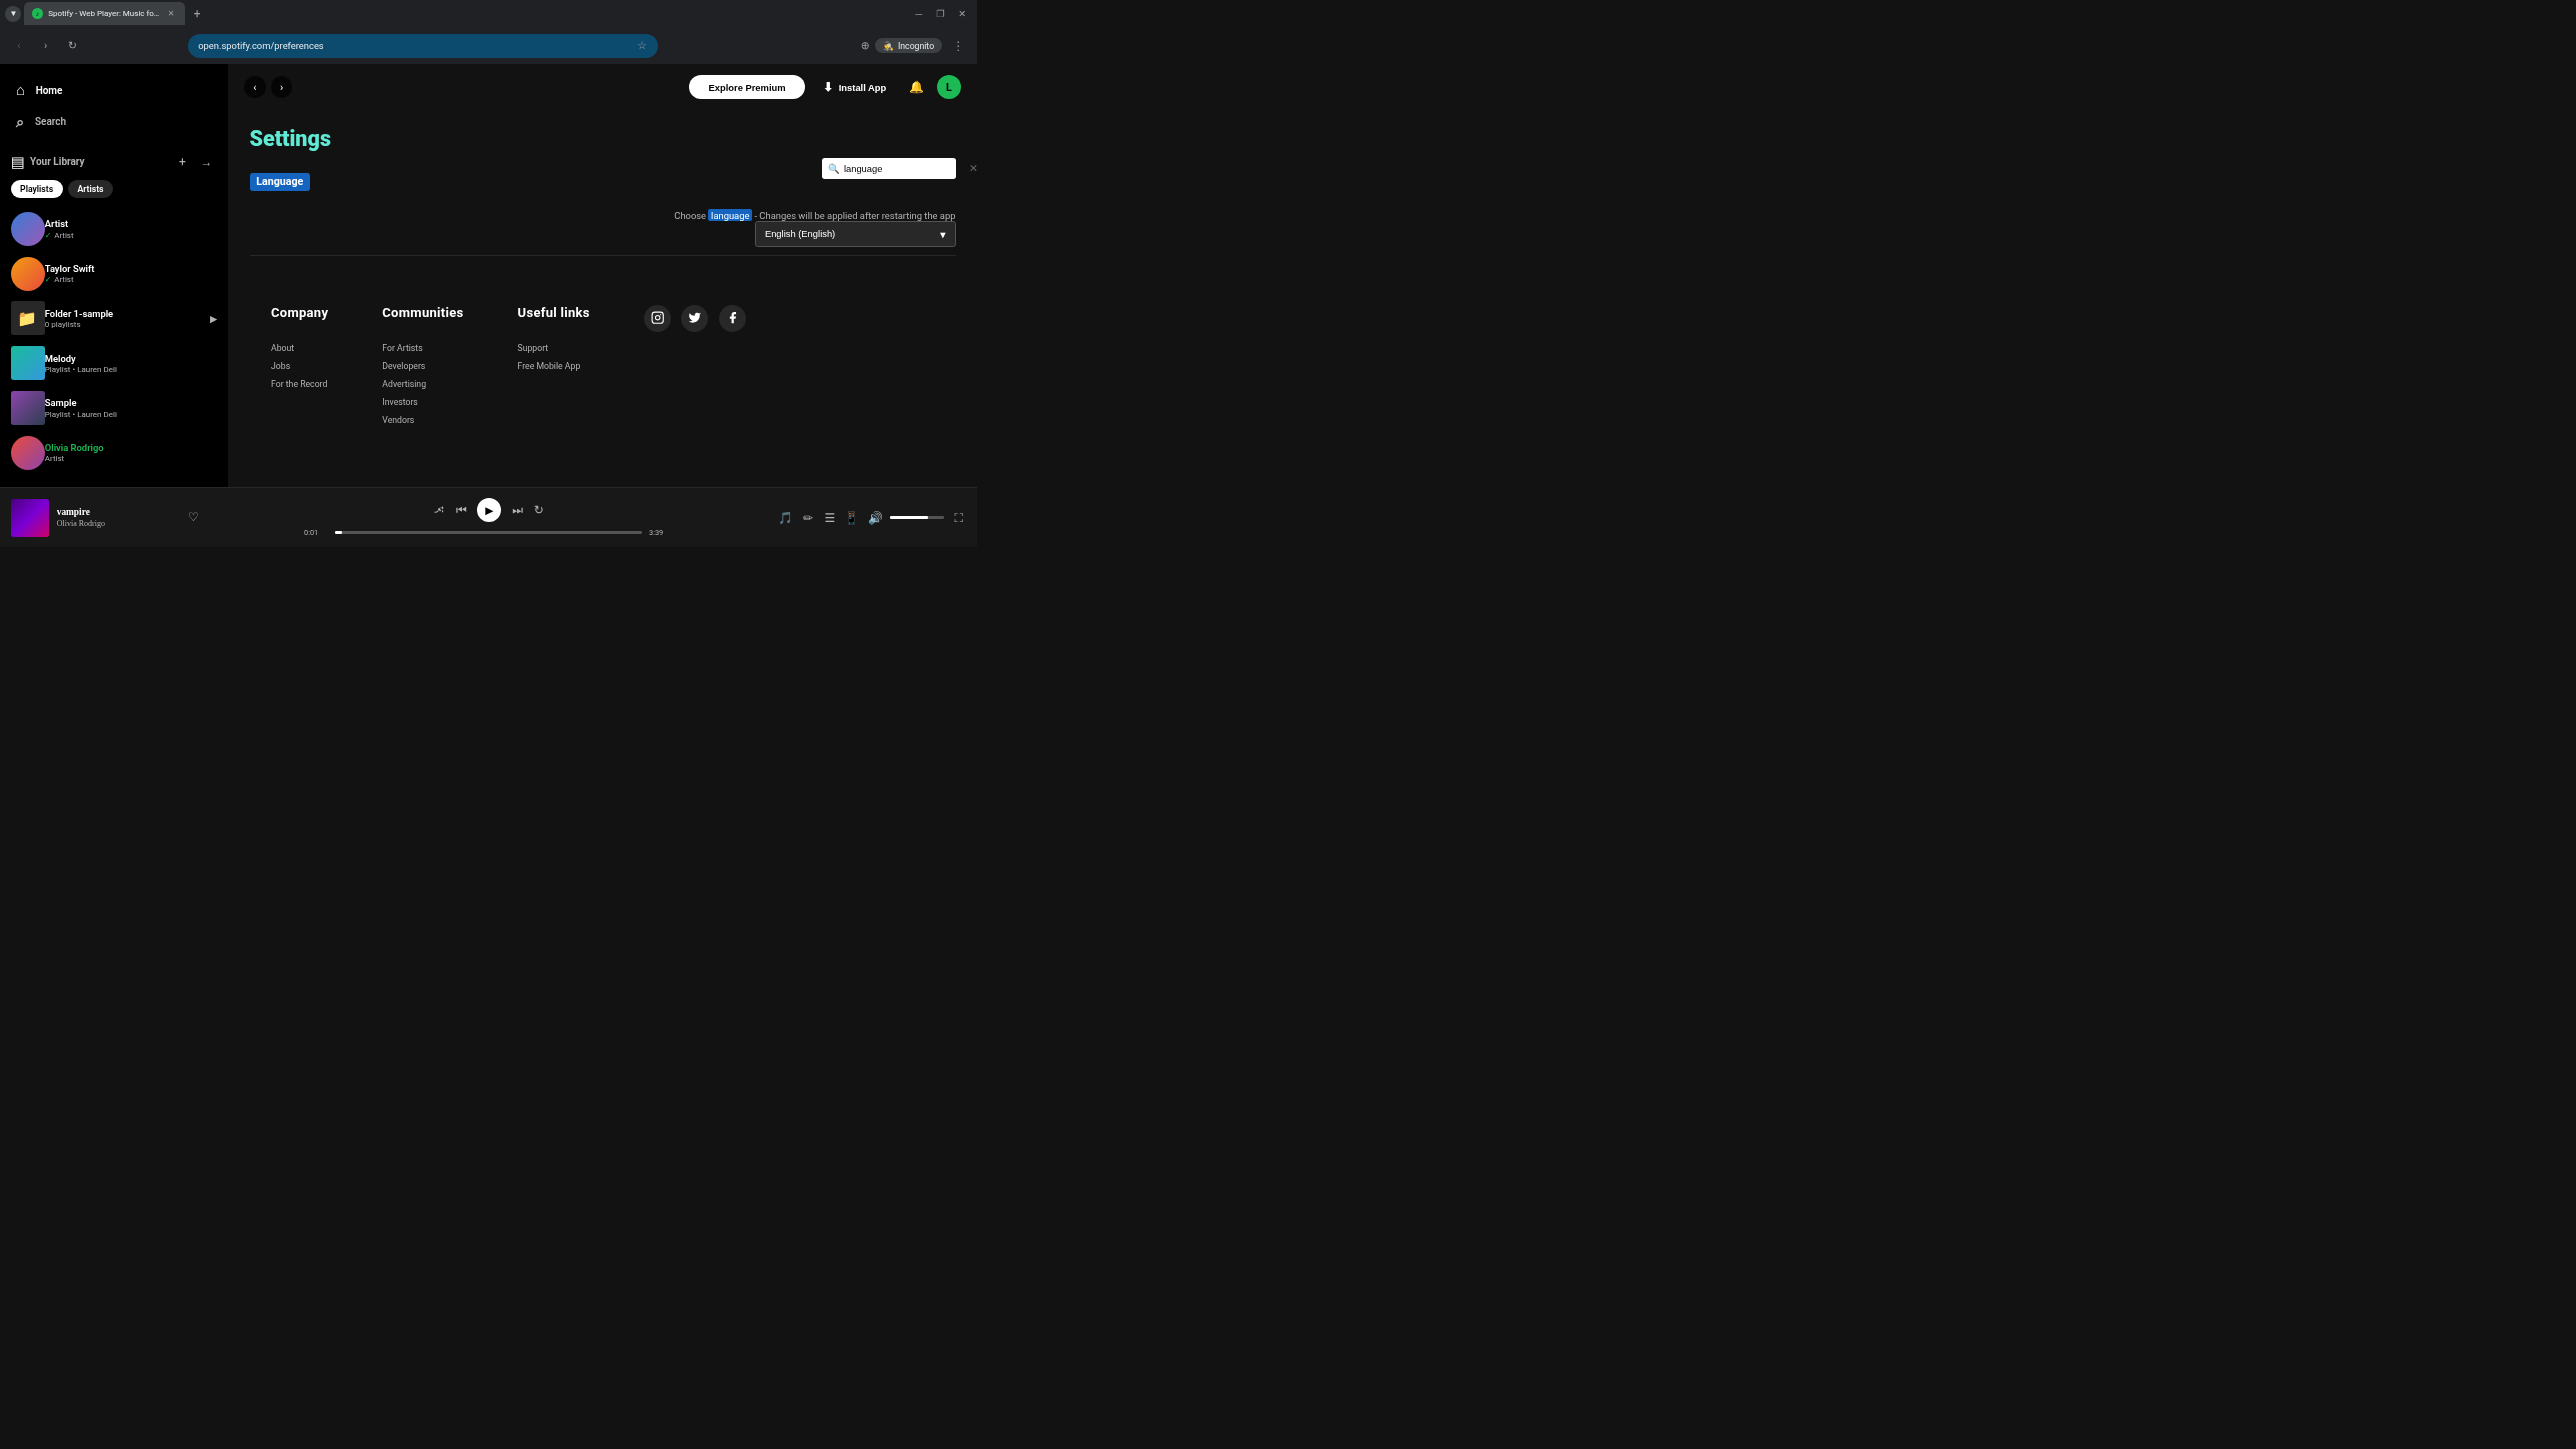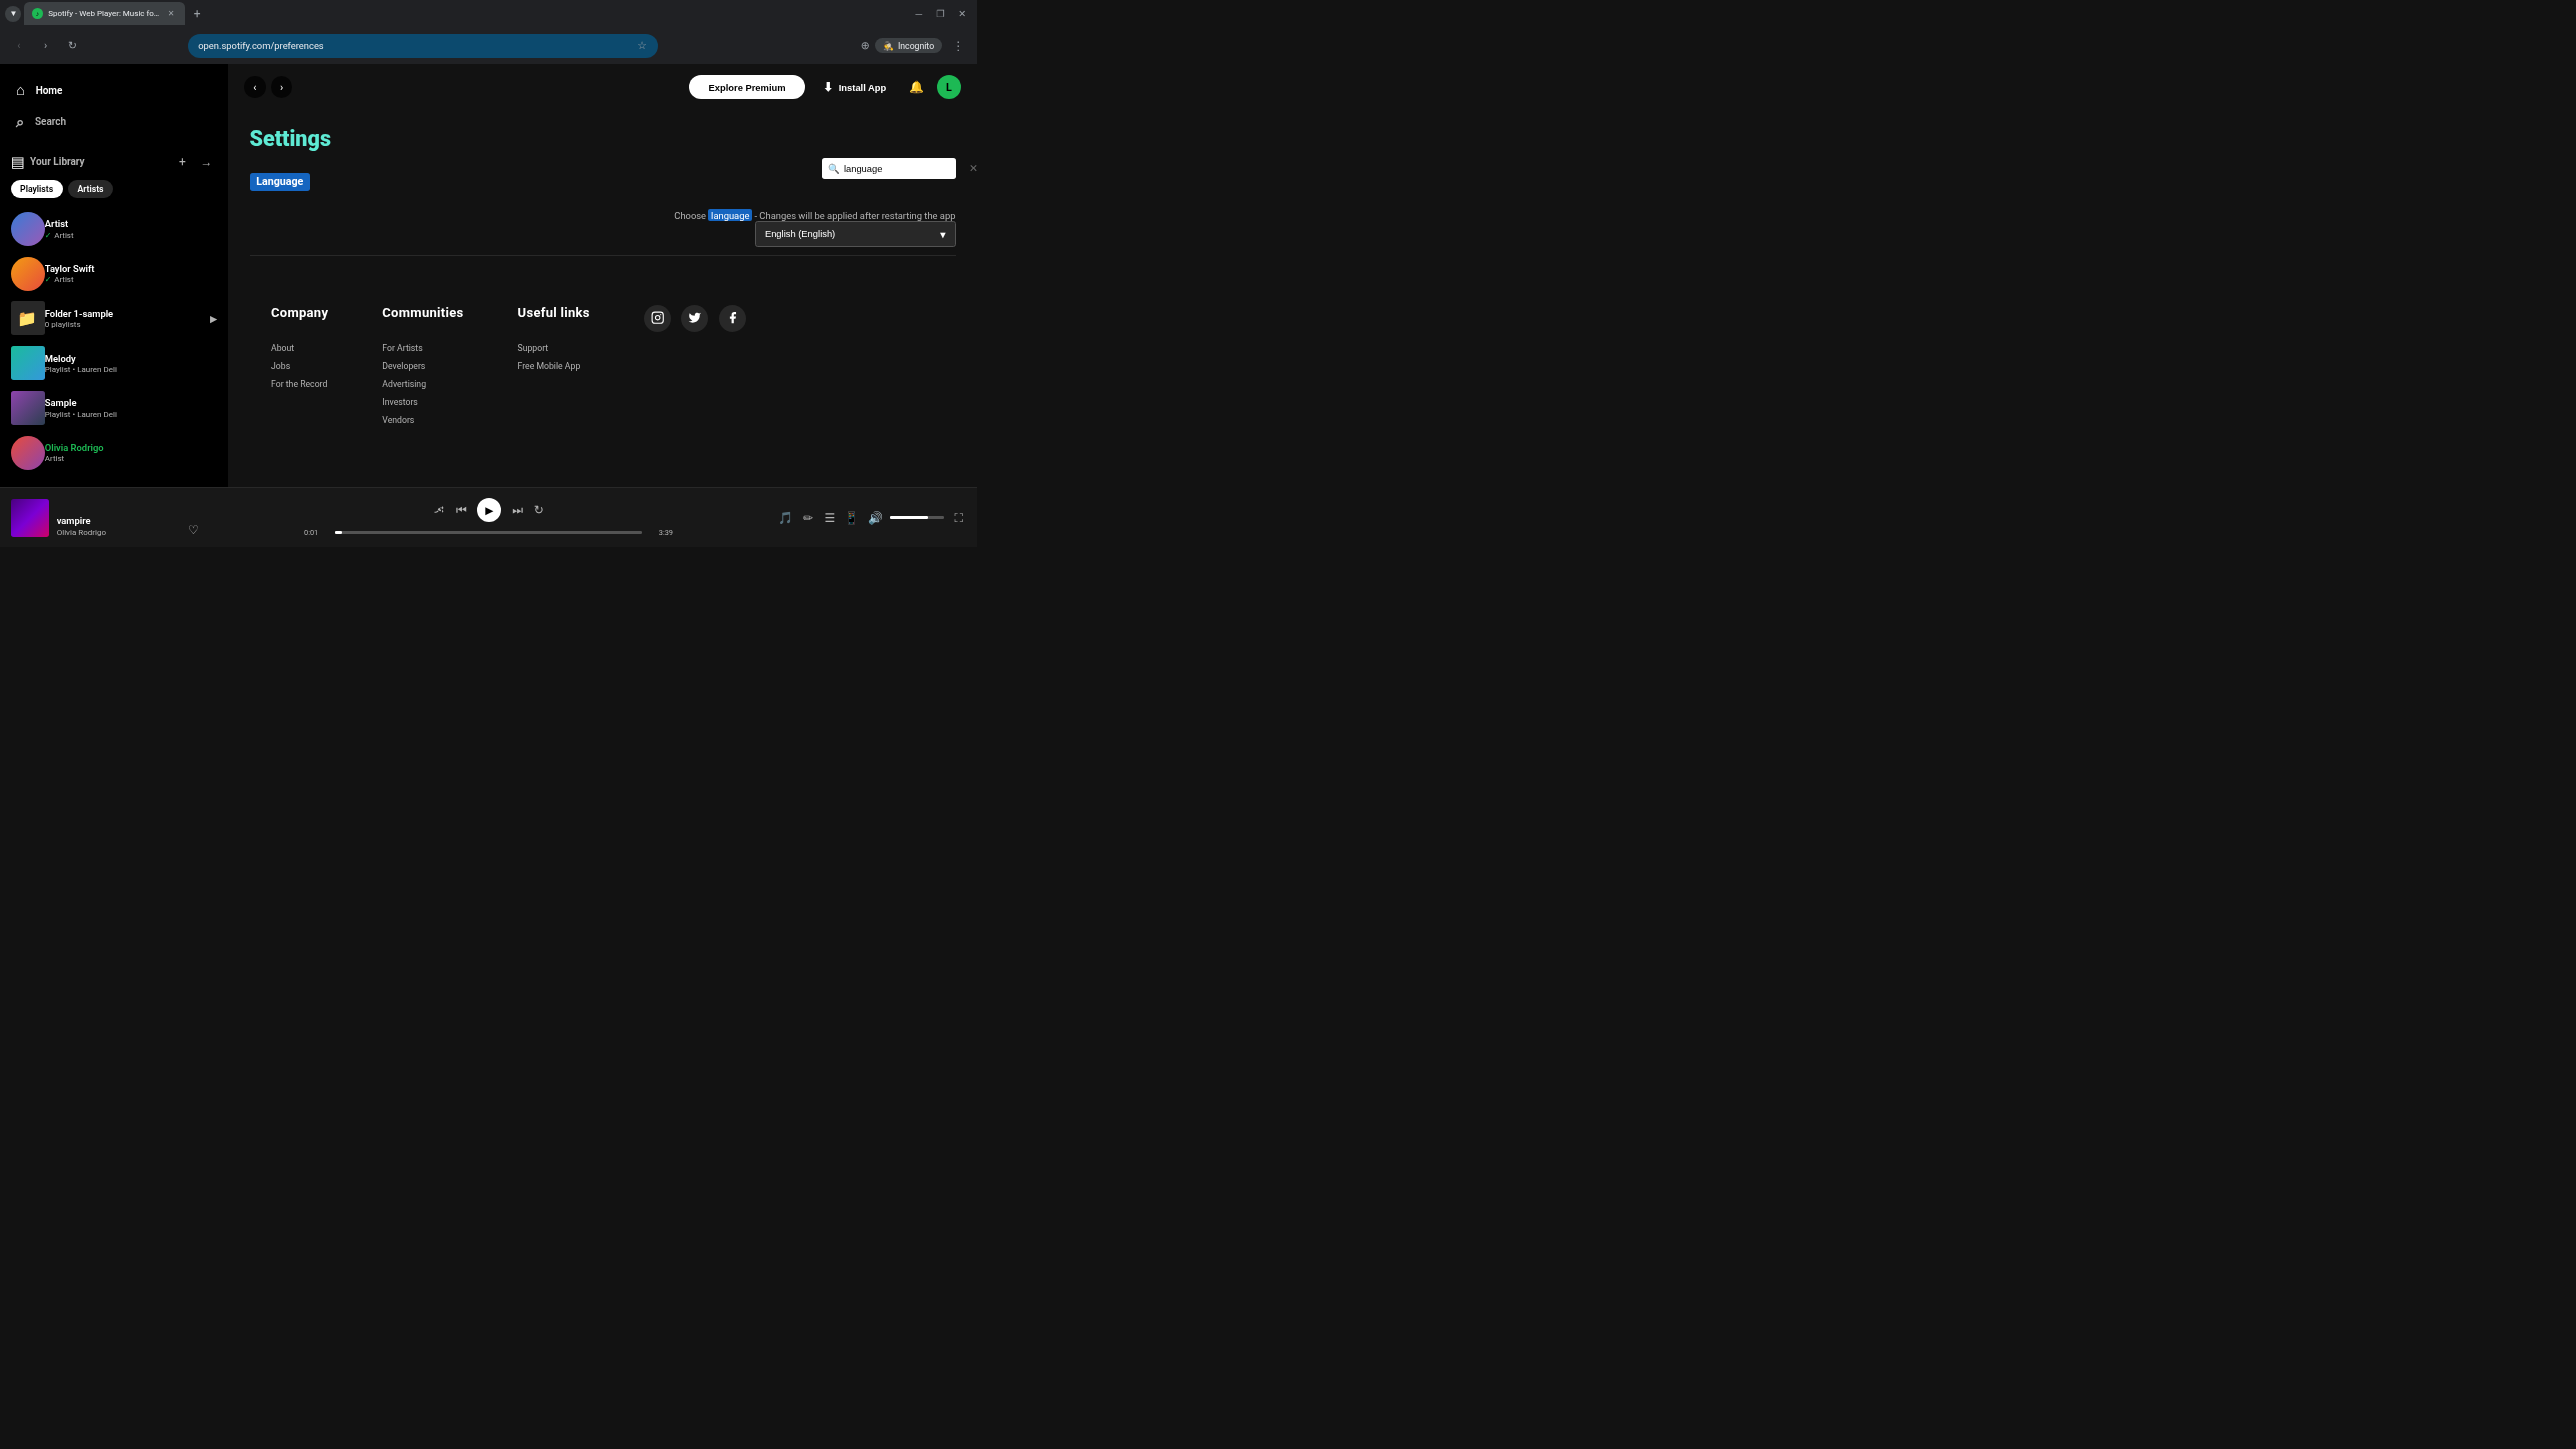--- a/index.html
+++ b/index.html
@@ -553,24 +553,25 @@
       height: 60px;
       background: #181818;
       border-top: 0.7px solid #282828;
       display: flex;
       align-items: center;
       padding: 0 10.7px;
       gap: 10.7px;
     }
     .now-playing {
       display: flex;
-      align-items: flex-end;
+      align-items: center;
       gap: 8px;
       width: 188px;
       flex-shrink: 0;
+      font-family: Liberation Serif, serif;
     }
     .now-playing-img {
       width: 38px;
       height: 38px;
       border-radius: 2.7px;
       background: linear-gradient(135deg, #4a0080, #7b00d4, #cc0066);
       flex-shrink: 0;
     }
     .now-playing-info { flex: 1; min-width: 0; }
     .now-playing-title {
@@ -633,21 +634,21 @@
       align-items: center;
       gap: 6.7px;
       width: 100%;
       max-width: 369px;
     }
     .time-label {
       font-size: 7.4px;
       color: #b3b3b3;
       width: 24px;
     }
-    .time-label.right { text-align: right; }
+    .time-label.right { }
     .progress-track {
       flex: 1;
       height: 2.7px;
       background: #535353;
       border-radius: 1.3px;
       position: relative;
       cursor: pointer;
     }
     .progress-fill {
       height: 100%;

